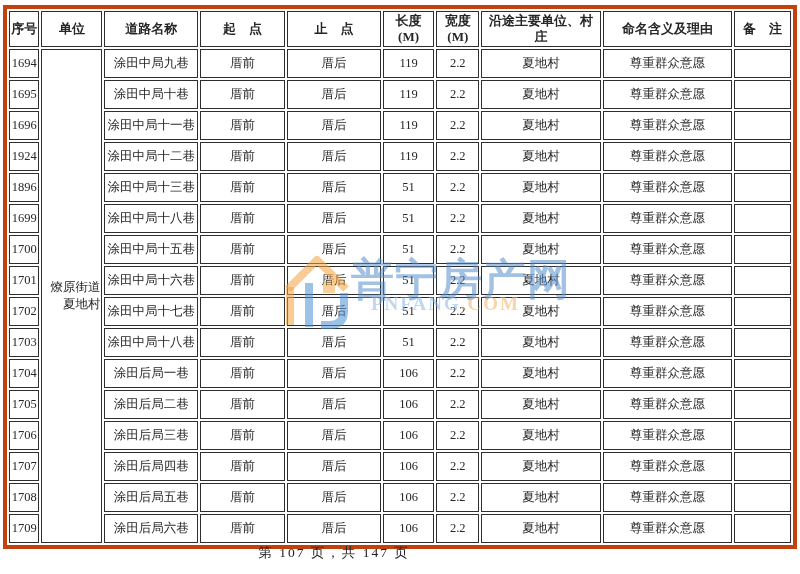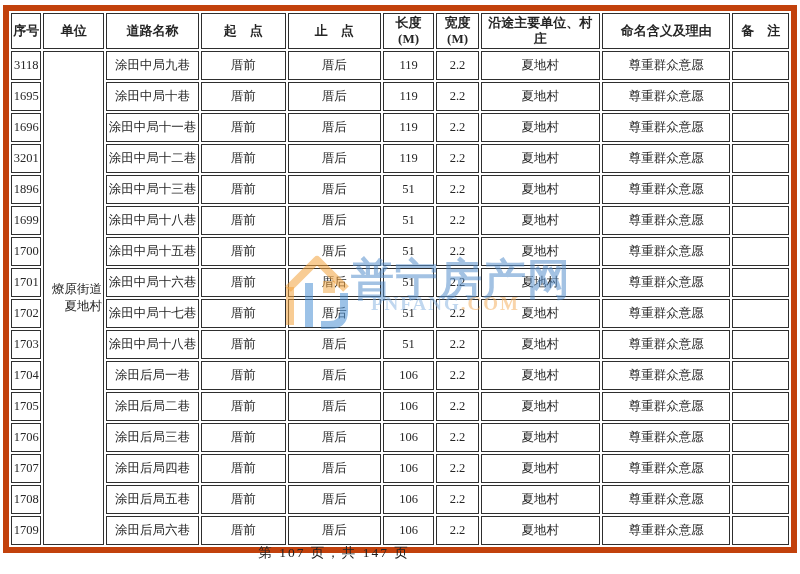--- a/index.html
+++ b/index.html
@@ -1,20 +1,20 @@
 <!DOCTYPE html>
 <html><head>
 <meta charset="utf-8">
 <style>
   html,body{margin:0;padding:0;background:#ffffff;width:800px;height:574px;overflow:hidden;
     font-family:"Liberation Serif","DejaVu Serif",serif;color:#262626;}
   #page{position:relative;width:800px;height:574px;background:#fff;}
   #table-wrap{position:absolute;left:3px;top:5px;width:794px;}
   table{width:794px;table-layout:fixed;border-collapse:separate;border-spacing:2px;
-    border:6px solid #c2410c;}
+    border:4px solid #c2410c;}
   th,td{border:1px solid #2e2e2e;text-align:center;vertical-align:middle;
     font-size:12.5px;padding:0 1px;overflow:hidden;white-space:pre-line;line-height:1.25;}
   th{height:34px;font-weight:bold;font-size:13px;}
   td{height:27px;}
   td.unit{white-space:pre-line;line-height:1.35;text-align:right;}
   #footer{position:absolute;left:0;top:544px;width:668px;text-align:center;
     font-size:13.5px;letter-spacing:2px;color:#222;}
   
   #watermark{position:absolute;left:0;top:0;width:800px;height:574px;pointer-events:none;}
   #wm-logo{position:absolute;left:281px;top:247px;}
@@ -55,21 +55,21 @@
 (M)</th>
             <th>宽度
 (M)</th>
             <th>沿途主要单位、村庄</th>
             <th>命名含义及理由</th>
             <th>备　注</th>
           </tr>
       </thead>
       <tbody id="body-rows">
           <tr>
-            <td>3118</td>
+            <td>1694</td>
             <td rowspan="16" class="unit">燎原街道
 夏地村</td>
             <td>涂田中局九巷</td>
             <td>厝前</td>
             <td>厝后</td>
             <td>119</td>
             <td>2.2</td>
             <td>夏地村</td>
             <td>尊重群众意愿</td>
             <td></td>
@@ -90,21 +90,21 @@
             <td>涂田中局十一巷</td>
             <td>厝前</td>
             <td>厝后</td>
             <td>119</td>
             <td>2.2</td>
             <td>夏地村</td>
             <td>尊重群众意愿</td>
             <td></td>
           </tr>
           <tr>
-            <td>3201</td>
+            <td>1924</td>
             <td>涂田中局十二巷</td>
             <td>厝前</td>
             <td>厝后</td>
             <td>119</td>
             <td>2.2</td>
             <td>夏地村</td>
             <td>尊重群众意愿</td>
             <td></td>
           </tr>
           <tr>

